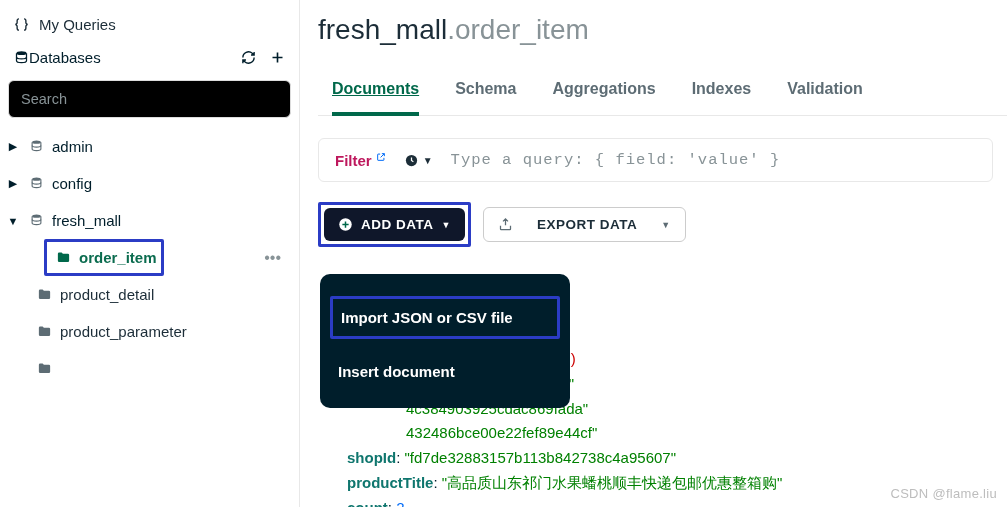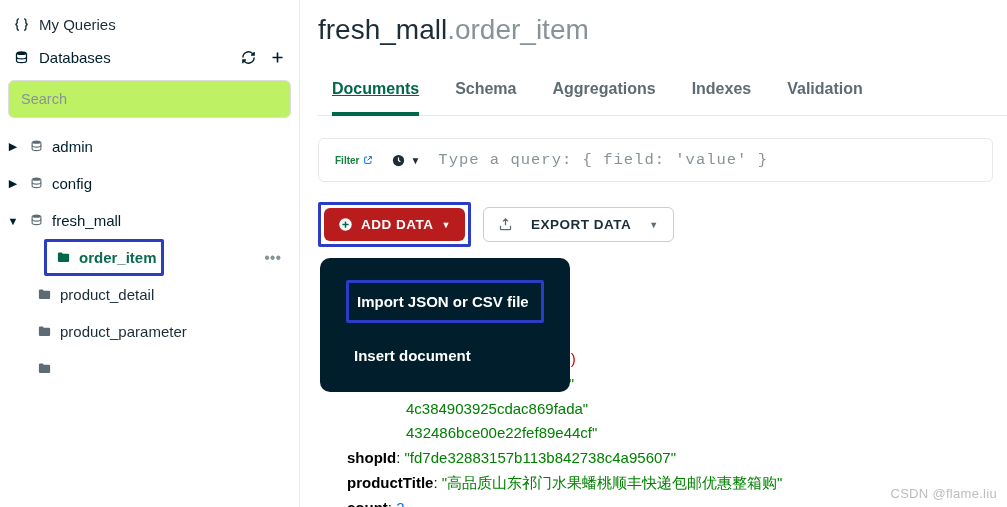--- a/index.html
+++ b/index.html
@@ -1,24 +1,24 @@
 <!DOCTYPE html>
 <html><head>
 <meta charset="utf-8">
 <style>
 * { margin: 0; padding: 0; box-sizing: border-box; font-family: -apple-system, BlinkMacSystemFont, "Segoe UI", Arial, sans-serif; }
 body { width: 1007px; height: 507px; display: flex; background: #fff; color: #001e2b; overflow: hidden; position: relative; }
 .sidebar { width: 300px; border-right: 1px solid #e8e8e8; display: flex; flex-direction: column; padding: 8px 0; }
 .side-row { display: flex; align-items: center; padding: 8px 14px; font-size: 15px; color: #1c2d38; gap: 10px; }
 .side-row.top { font-weight: 500; }
 .side-header { display: flex; align-items: center; justify-content: space-between; padding: 8px 14px; }
-.side-header .left { display: flex; align-items: center; gap: 10px; font-size: 15px; font-weight: 500; }
+.side-header .left { display: flex; align-items: center; font-size: 15px; font-weight: 500; }
 .side-header .actions { display: flex; gap: 14px; }
 .search-wrap { padding: 6px 8px 10px 8px; }
-.search-input { width: 100%; height: 38px; border: 1px solid #ddd; border-radius: 6px; padding: 16px 12px; font-size: 14.5px; color: #6b7280; background: #bef264; }
+.search-input { width: 100%; height: 38px; border: 1px solid #ddd; border-radius: 6px; padding: 16px 12px; font-size: 14.5px; color: #6b7280; background: #000000; }
 .search-input::placeholder { color: #889397; }
 .tree { flex: 1; overflow: auto; }
 .tree-item, .tree-child { display: flex; align-items: center; gap: 8px; font-size: 15px; padding: 10px 4px 10px 6px; cursor: pointer; }
 .tree-item .caret { width: 14px; display: flex; justify-content: center; color: #001e2b; font-size: 11px; }
 .db-icon, .folder-icon { width: 16px; height: 16px; display: inline-flex; align-items: center; justify-content: center; color: #5d6c74; }
 .tree-children { padding-left: 36px; }
 .tree-child { padding: 10px 4px 10px 0; }
 .tree-child.selected { border: 3px solid #2b3cc5; border-radius: 2px; padding: 7px 4px 7px 8px; margin-left: 8px; margin-right: 44px; }
 .tree-child.selected .folder-icon { color: #00684a; }
 .tree-child.selected .coll-label { color: #0b6c4f; font-weight: 600; }
@@ -27,35 +27,35 @@
 .tree-child-row { position: relative; display: flex; align-items: center; width: 100%; }
 
 .main { flex: 1; padding: 14px 0 0 18px; position: relative; overflow: hidden; }
 .breadcrumb { font-size: 28px; font-weight: 400; color: #1c2d38; padding-bottom: 24px; }
 .breadcrumb .muted { color: #889397; }
 .tabs { display: flex; gap: 36px; border-bottom: 1px solid #e8e8e8; padding-bottom: 0; padding-left: 14px; }
 .tab { padding: 10px 0 14px 0; font-size: 16px; font-weight: 600; color: #5d6c74; cursor: pointer; }
 .tab.active { color: #00684a; border-bottom: 4px solid #00684a; margin-bottom: -1px; text-decoration: underline; }
 
 .filter-bar { margin: 22px 14px 0 0; border: 1px solid #e8e8e8; border-radius: 6px; display: flex; align-items: center; padding: 12px 16px; gap: 18px; }
-.filter-label { color: #15803d; font-weight: 600; font-size: 10px; display: flex; align-items: flex-start; gap: 4px; }
+.filter-label { color: #be185d; font-weight: 600; font-size: 15px; display: flex; align-items: flex-start; gap: 4px; }
 .clock-btn { display: flex; align-items: center; gap: 4px; color: #1c2d38; }
 .query-placeholder { font-family: "Courier New", monospace; font-size: 15.5px; color: #889397; letter-spacing: 1px; }
 
 .action-row { display: flex; gap: 12px; margin-top: 20px; align-items: center; position: relative; }
 .add-data-wrap { border: 3px solid #2b3cc5; border-radius: 2px; padding: 3px; }
-.add-data-btn { background: #b91c1c; color: #fff; font-weight: 700; font-size: 13.5px; border-radius: 6px; padding: 9px 14px; display: flex; align-items: center; gap: 8px; letter-spacing: 0.5px; }
-.export-btn { border: 1px solid #ccc; border-radius: 6px; padding: 9px 14px; display: flex; align-items: center; gap: 18px; font-weight: 700; font-size: 13.5px; color: #1c2d38; letter-spacing: 0.5px; }
-
-.dropdown { position: absolute; top: 56px; left: 2px; background: #001e2b; border-radius: 10px; padding: 18px 16px; width: 250px; z-index: 10; }
+.add-data-btn { background: #0f172a; color: #fff; font-weight: 700; font-size: 13.5px; border-radius: 6px; padding: 9px 14px; display: flex; align-items: center; gap: 8px; letter-spacing: 0.5px; }
+.export-btn { border: 1px solid #ccc; border-radius: 6px; padding: 9px 14px; display: flex; align-items: center; gap: 24px; font-weight: 700; font-size: 13.5px; color: #1c2d38; letter-spacing: 0.5px; }
+
+.dropdown { position: absolute; top: 72px; left: 2px; background: #001e2b; border-radius: 10px; padding: 18px 0; width: 250px; z-index: 10; }
 .dropdown-item { color: #fff; font-size: 15px; font-weight: 600; padding: 10px 18px; cursor: pointer; }
 .dropdown-item.boxed { border: 3px solid #2b3cc5; border-radius: 2px; margin: 4px 10px 14px 10px; padding: 10px 8px; }
 
 .doc { font-family: "Courier New", monospace; font-size: 15px; line-height: 1.65; margin-top: 100px; padding-left: 88px; }
-.doc .key { color: #000000; font-weight: 600; }
+.doc .key { color: #0f766e; font-weight: 600; }
 .doc .red { color: #c00; }
 .doc .green { color: #008000; }
 .doc .blue { color: #016bf8; }
 .doc div { white-space: nowrap; }
 
 .watermark { position: absolute; bottom: 6px; right: 10px; color: #bdbdbd; font-size: 13px; letter-spacing: 0.3px; }
 
 svg { display: block; }
 .icon-sm { width: 15px; height: 15px; }
 .icon-xs { width: 10px; height: 10px; }

